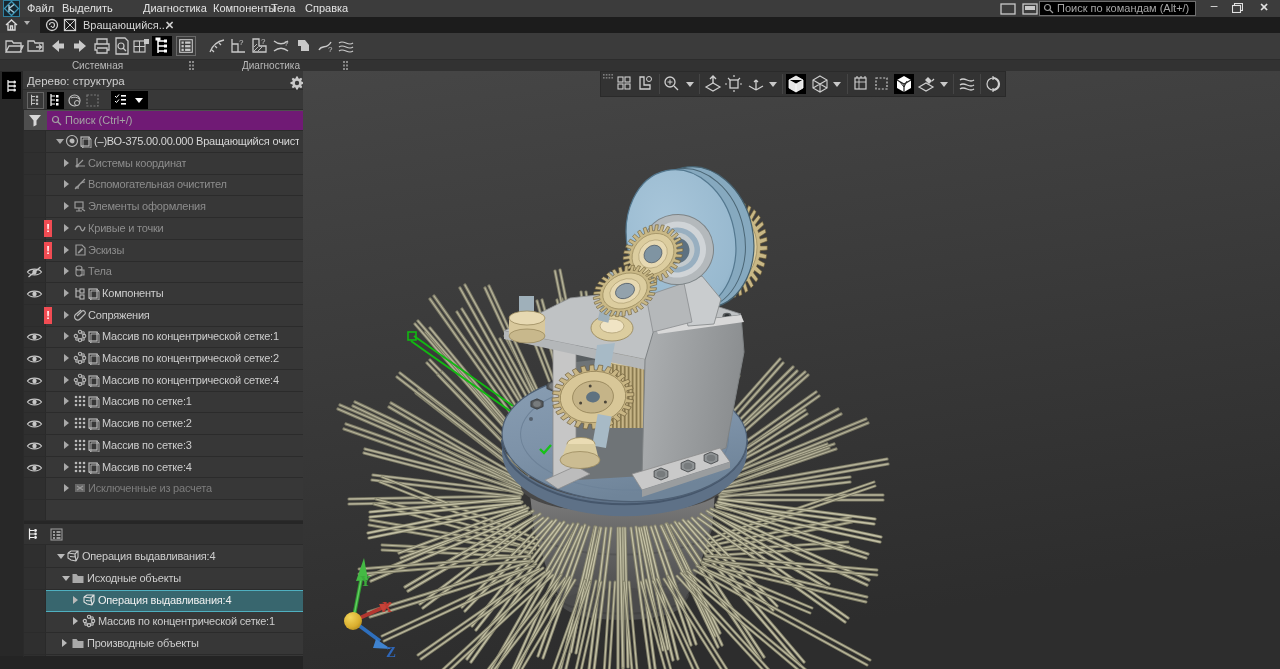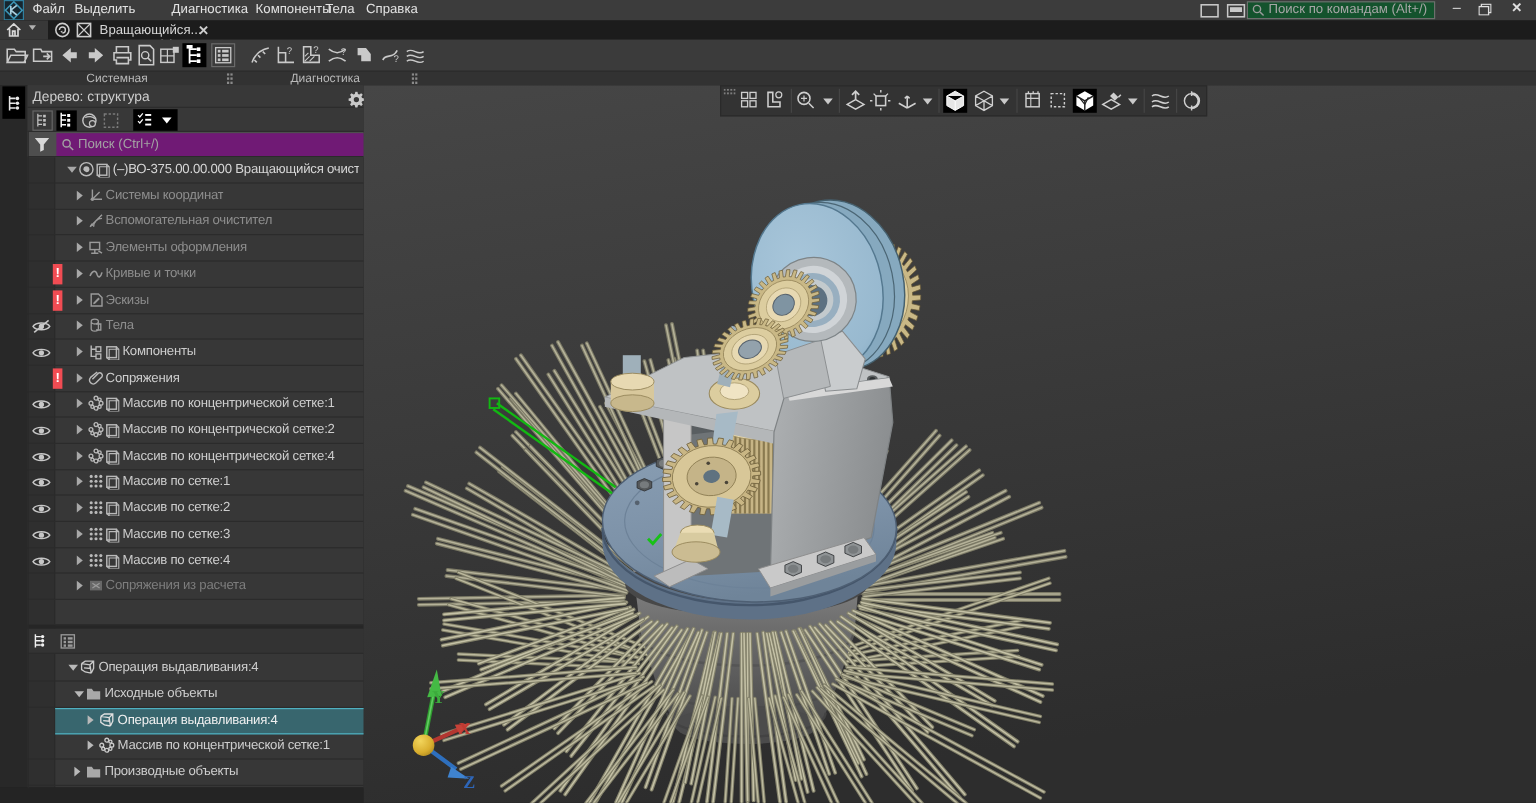--- a/index.html
+++ b/index.html
@@ -19,21 +19,21 @@
 <div class="abs" style="left:213px;top:1px;font-size:11px;color:#e3e3e3;line-height:15px">Компоненты</div>
 <div class="abs" style="left:271px;top:1px;font-size:11px;color:#e3e3e3;line-height:15px">Тела</div>
 <div class="abs" style="left:305px;top:1px;font-size:11px;color:#e3e3e3;line-height:15px">Справка</div>
 <svg class="abs" style="left:1000px;top:3px" width="18" height="12" viewBox="0 0 18 12">
 <rect x="1" y="1" width="14" height="10" fill="none" stroke="#c9c9c9" stroke-width="1.3"></rect>
   </svg>
 <svg class="abs" style="left:1022px;top:3px" width="18" height="12" viewBox="0 0 18 12">
 <rect x="1" y="1" width="14" height="10" fill="none" stroke="#c9c9c9" stroke-width="1.3"></rect>
 <rect x="3" y="3" width="10" height="4" fill="#c9c9c9"></rect>
   </svg>
-<div class="abs" style="left:1039px;top:1px;width:157px;height:15px;background:#14532d;border:1px solid #6e6e6e;color:#a6a6a6;font-size:11px;line-height:13px;padding-left:17px">Поиск по командам (Alt+/)</div>
+<div class="abs" style="left:1039px;top:1px;width:157px;height:15px;background:#000000;border:1px solid #6e6e6e;color:#a6a6a6;font-size:11px;line-height:13px;padding-left:17px">Поиск по командам (Alt+/)</div>
 <svg class="abs" style="left:1043px;top:3px" width="11" height="11" viewBox="0 0 11 11">
 <circle cx="4.5" cy="4.5" r="3" fill="none" stroke="#9b9b9b" stroke-width="1.2"></circle>
 <line x1="7" y1="7" x2="10" y2="10" stroke="#9b9b9b" stroke-width="1.2"></line>
   </svg>
 <div class="abs" style="left:1206px;top:0px;width:16px;height:15px;color:#e0e0e0;font-size:12px;text-align:center;line-height:13px">–</div>
 <svg class="abs" style="left:1232px;top:3px" width="11" height="10" viewBox="0 0 11 10">
 <rect x="2.5" y="0.5" width="8" height="7" fill="none" stroke="#e0e0e0" stroke-width="1.1"></rect>
 <rect x="0.5" y="2.5" width="8" height="7" fill="#3c3c3c" stroke="#e0e0e0" stroke-width="1.1"></rect>
   </svg>
 <div class="abs" style="left:1256px;top:1px;width:16px;height:15px;color:#e0e0e0;font-size:11px;font-weight:bold;text-align:center;line-height:13px">✕</div>
@@ -457,21 +457,21 @@
     <rect x="2" y="3" width="8" height="9" fill="none" stroke="#b9b9b9" stroke-width="1.2"></rect>
     <path d="M10,3 l2,2 v9 h-8 l-2,-2 M12,5 h-8 v9" fill="none" stroke="#b9b9b9" stroke-width="0.9"></path>
   </svg>
 <div class="abs" style="left:102px;top:460.5px;font-size:11px;letter-spacing:-0.2px;color:#cdcdcd;white-space:nowrap;max-width:197px;overflow:hidden">Массив по сетке:4</div>
 <div class="abs" style="left:23px;top:478px;width:280px;height:22px;border-bottom:1px solid #2b2b2b"></div>
 <div class="abs" style="left:64px;top:484.2px;width:0;height:0;border-top:4px solid transparent;border-bottom:4px solid transparent;border-left:5px solid #a8a8a8"></div>
 <svg class="abs" style="left:73px;top:481.2px" width="14" height="14" viewBox="0 0 14 14">
     <rect x="2" y="3" width="10" height="8" fill="#9a9a9a" opacity="0.5"></rect>
     <path d="M4,5 l6,4 M10,5 l-6,4" stroke="#9a9a9a" stroke-width="1.1"></path>
   </svg>
-<div class="abs" style="left:88px;top:482.2px;font-size:11px;letter-spacing:-0.2px;color:#7d7d7d;white-space:nowrap;max-width:211px;overflow:hidden">Сопряжения из расчета</div>
+<div class="abs" style="left:88px;top:482.2px;font-size:11px;letter-spacing:-0.2px;color:#7d7d7d;white-space:nowrap;max-width:211px;overflow:hidden">Исключенные из расчета</div>
 <div class="abs" style="left:23px;top:500px;width:280px;height:21px;border-bottom:1px solid #2b2b2b"></div>
 <div class="abs" style="left:23px;top:521px;width:280px;height:3px;background:#262626"></div>
 <div class="abs" style="left:23px;top:524px;width:280px;height:21px;background:#333;border-bottom:1px solid #2b2b2b"></div>
 <svg class="abs" style="left:26px;top:527px" width="15" height="15" viewBox="0 0 15 15">
 <path d="M3.5,1.5 v11 M3.5,3.5 h4.5 M3.5,7 h4.5 M3.5,10.5 h4.5" stroke="#f0f0f0" stroke-width="1.2" fill="none"></path>
 <g fill="#f0f0f0">
       <circle cx="9.5" cy="3.5" r="1.4"></circle>
       <circle cx="9.5" cy="7" r="1.4"></circle>
       <circle cx="9.5" cy="10.5" r="1.4"></circle>
     </g>

